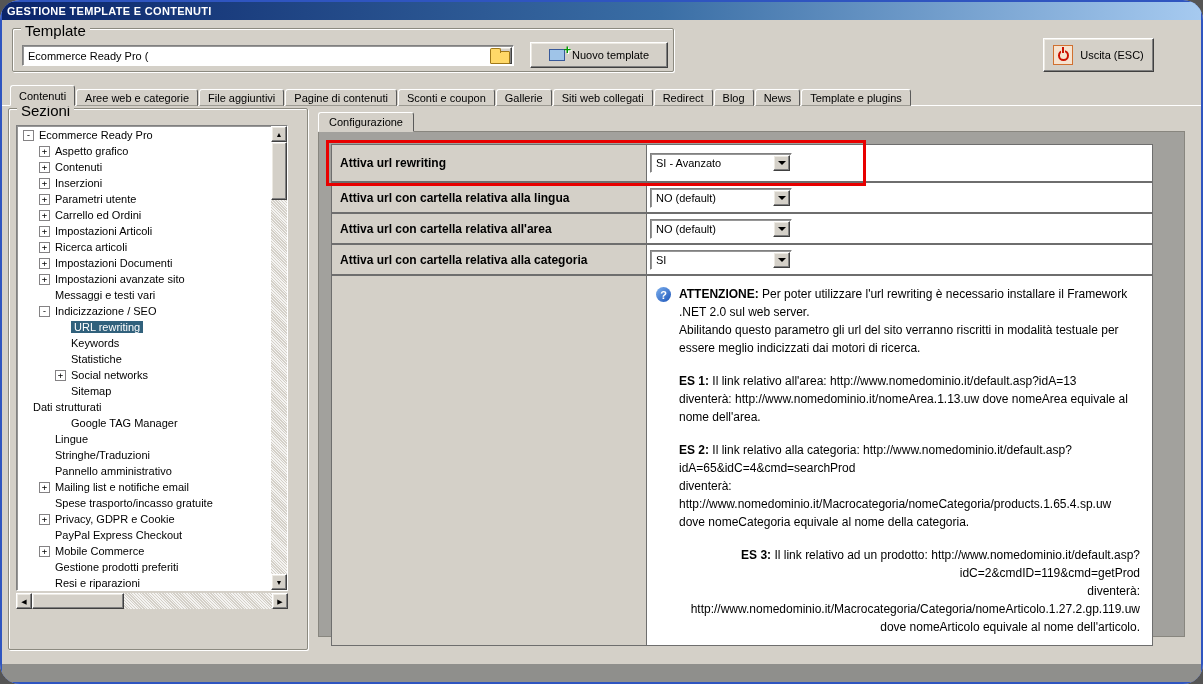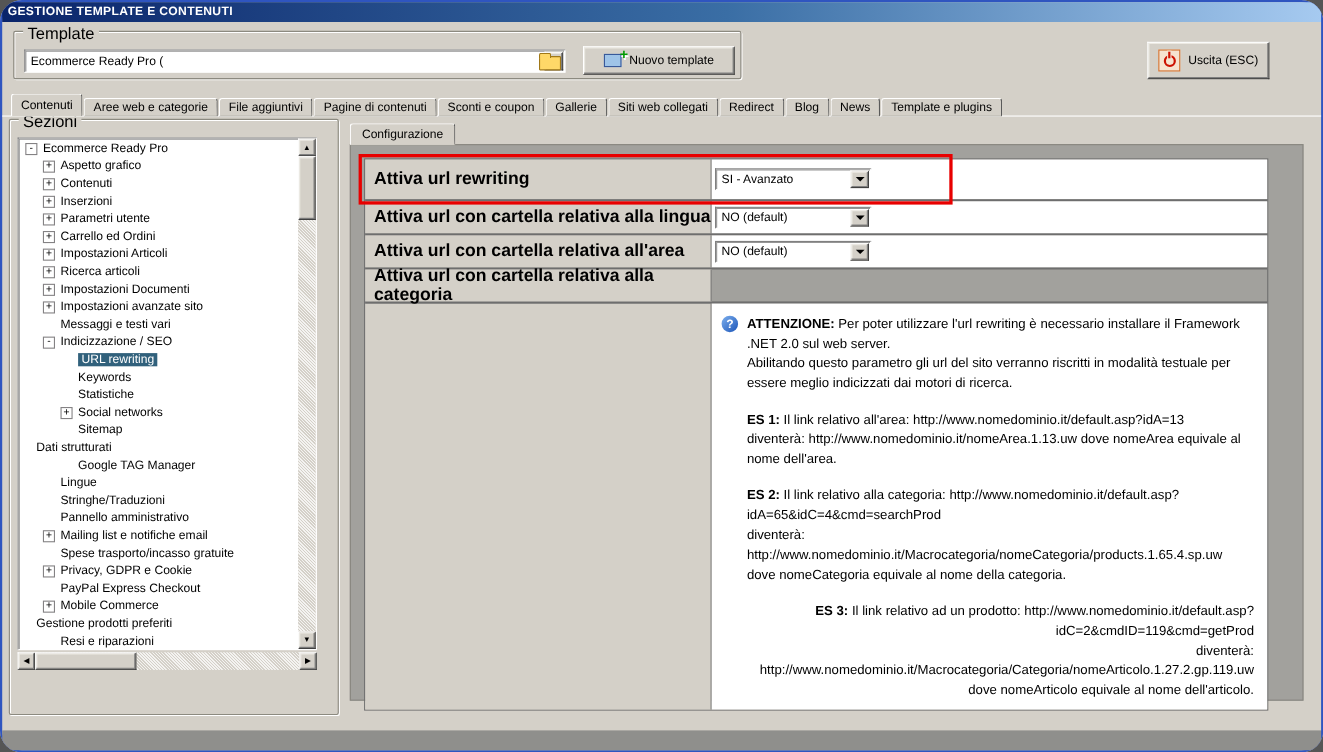--- a/index.html
+++ b/index.html
@@ -111,21 +111,21 @@
   .config-tab{ position:absolute; left:318px; top:112px; height:20px; z-index:2;
     display:inline-flex; align-items:center; padding:0 10px;
     background:#d4d0c8; border:1px solid; border-color:#ffffff #5a5a5a #d4d0c8 #ffffff;
     border-radius:3px 3px 0 0; }
   .main-panel{ position:absolute; left:318px; top:131px; width:867px; height:506px;
     background:#a2a19d; border:1px solid #88867f; }
   .cfg-table{ position:absolute; left:12px; top:12px; width:822px; border:1px solid #6e6e6e; }
   .cfg-row{ display:flex; height:31px; border-bottom:2px solid #6e6e6e; position:relative; }
   .cfg-row.tall{ height:38px; }
   .cfg-label{ width:315px; flex:none; background:#d4d0c8; border-right:1px solid #6e6e6e;
-    font-weight:bold; font-size:16px; display:flex; align-items:center; padding-left:8px; }
+    font-weight:bold; font-size:12px; display:flex; align-items:center; padding-left:8px; }
   .cfg-value{ flex:1; background:#fff; display:flex; align-items:center; padding-left:3px; }
   .cfg-combo{ width:142px; height:20px; }
   .highlight-overlay{ position:absolute; left:-6px; top:-5px; width:540px; height:calc(100% + 10px);
     border:3px solid #e80000; pointer-events:none; z-index:5; }
 
   .help-row{ display:flex; min-height:322px; }
   .help-left{ width:315px; flex:none; background:#d4d0c8; border-right:1px solid #6e6e6e; }
   .help-right{ flex:1; background:#fff; position:relative; padding:9px 12px 9px 8px; }
   .help-icon{ position:absolute; left:9px; top:11px; width:15px; height:15px; border-radius:50%;
     background:linear-gradient(135deg,#7db0ee,#1b54b8); color:#fff; font-weight:bold; font-size:11px;
@@ -291,21 +291,21 @@
           <span class="tree-label">Privacy, GDPR e Cookie</span>
         </div>
         <div class="tree-item" style="padding-left: 22px;">
           <span class="tree-spacer"></span>
           <span class="tree-label">PayPal Express Checkout</span>
         </div>
         <div class="tree-item" style="padding-left: 22px;">
           <span class="tree-expand">+</span>
           <span class="tree-label">Mobile Commerce</span>
         </div>
-        <div class="tree-item" style="">
+        <div class="tree-item" style="padding-left: 22px;">
           <span class="tree-spacer"></span>
           <span class="tree-label">Gestione prodotti preferiti</span>
         </div>
         <div class="tree-item" style="padding-left: 22px;">
           <span class="tree-spacer"></span>
           <span class="tree-label">Resi e riparazioni</span>
         </div>
       </div>
     <div class="vscroll">
       <div class="scroll-btn btn3d">▲</div>
@@ -358,20 +358,28 @@
               <div class="combo sunken cfg-combo">
                 <span class="combo-text">NO (default)</span>
                 <span class="combo-arrow btn3d">
                   <span class="tri"></span>
                 </span>
               </div>
             </div>
           </div>
           <div class="cfg-row">
             <div class="cfg-label">Attiva url con cartella relativa alla categoria</div>
+            <div class="cfg-value">
+              <div class="combo sunken cfg-combo">
+                <span class="combo-text">SI</span>
+                <span class="combo-arrow btn3d">
+                  <span class="tri"></span>
+                </span>
+              </div>
+            </div>
           </div>
         </div>
       <div class="help-row">
         <div class="help-left"></div>
         <div class="help-right">
           <span class="help-icon">?</span>
           <div class="help-paragraphs">
               <div class="help-para"><b>ATTENZIONE: </b>Per poter utilizzare l'url rewriting è necessario installare il Framework .NET 2.0 sul web server.<br>Abilitando questo parametro gli url del sito verranno riscritti in modalità testuale per essere meglio indicizzati dai motori di ricerca.</div>
               <div class="help-para"><b>ES 1: </b>Il link relativo all'area: http://www.nomedominio.it/default.asp?idA=13<br>diventerà: http://www.nomedominio.it/nomeArea.1.13.uw dove nomeArea equivale al nome dell'area.</div>
               <div class="help-para"><b>ES 2: </b>Il link relativo alla categoria: http://www.nomedominio.it/default.asp?idA=65&amp;idC=4&amp;cmd=searchProd<br>diventerà: http://www.nomedominio.it/Macrocategoria/nomeCategoria/products.1.65.4.sp.uw dove nomeCategoria equivale al nome della categoria.</div>

